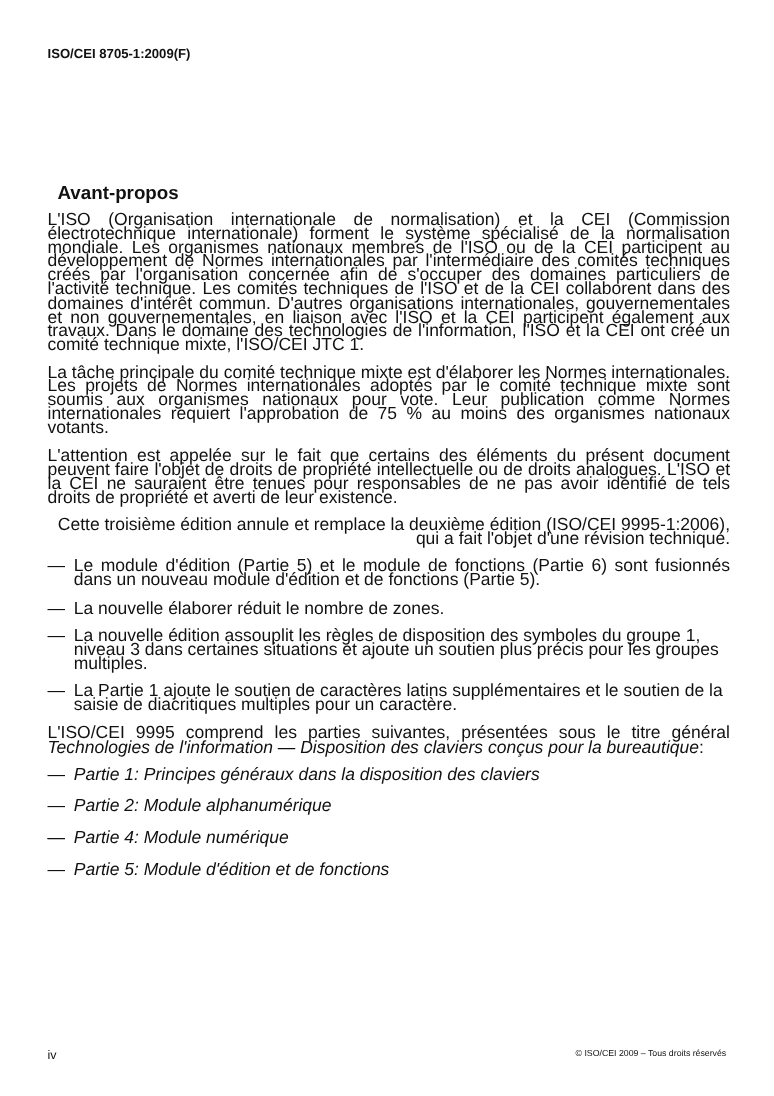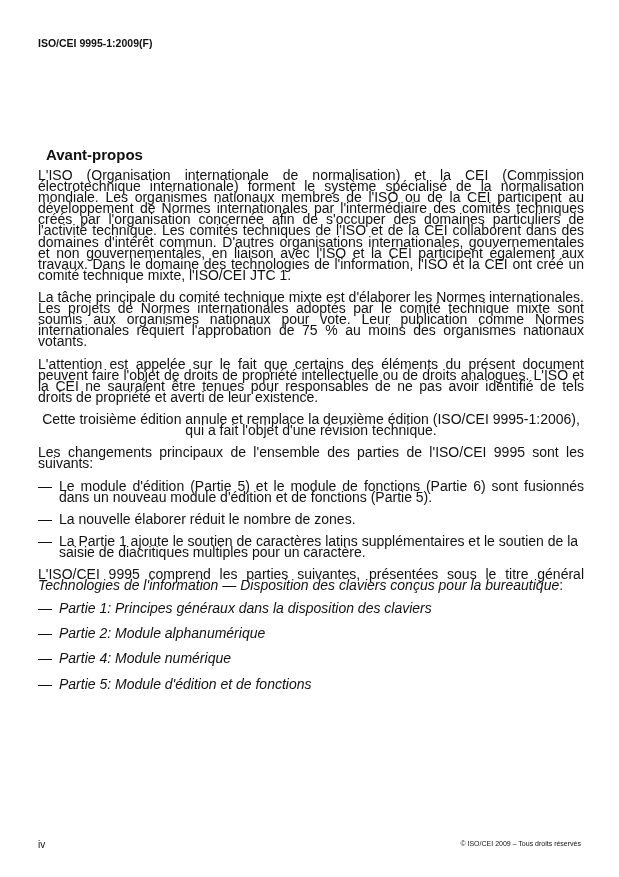--- a/index.html
+++ b/index.html
@@ -13,35 +13,34 @@
     .li .dash { position: absolute; left: 0; top: 0; }
     .li.it .txt { font-style: italic; }
     .li.it { margin-bottom: 14.2px; }
     i { font-style: italic; }
     .foot-l { position: absolute; left: 38px; top: 839px; font-size: 10px; }
     .foot-r { position: absolute; right: 38px; top: 840px; font-size: 7px; }
   </style>
 </head>
 <body>
 
-<div class="hdr">ISO/CEI 9995-1:2009(F)</div>
+<div class="hdr">ISO/CEI 8705-1:2009(F)</div>
 
 <h1 class="title">Avant-propos</h1>
 
 <div class="body">
   <p>L'ISO (Organisation internationale de normalisation) et la CEI (Commission électrotechnique internationale) forment le système spécialisé de la normalisation mondiale. Les organismes nationaux membres de l'ISO ou de la CEI participent au développement de Normes internationales par l'intermédiaire des comités techniques créés par l'organisation concernée afin de s'occuper des domaines particuliers de l'activité technique. Les comités techniques de l'ISO et de la CEI collaborent dans des domaines d'intérêt commun. D'autres organisations internationales, gouvernementales et non gouvernementales, en liaison avec l'ISO et la CEI participent également aux travaux. Dans le domaine des technologies de l'information, l'ISO et la CEI ont créé un comité technique mixte, l'ISO/CEI JTC 1.</p>
   <p>La tâche principale du comité technique mixte est d'élaborer les Normes internationales. Les projets de Normes internationales adoptés par le comité technique mixte sont soumis aux organismes nationaux pour vote. Leur publication comme Normes internationales requiert l'approbation de 75 % au moins des organismes nationaux votants.</p>
   <p>L'attention est appelée sur le fait que certains des éléments du présent document peuvent faire l'objet de droits de propriété intellectuelle ou de droits analogues. L'ISO et la CEI ne sauraient être tenues pour responsables de ne pas avoir identifié de tels droits de propriété et averti de leur existence.</p>
-  <p style="text-align:center">Cette troisième édition annule et remplace la deuxième édition (ISO/CEI 9995-1:2006), qui a fait l'objet d'une révision technique.</p>
-  <p>Les changements principaux de l'ensemble des parties de l'ISO/CEI 9995 sont les suivants:</p>
+  <p style="text-align:right">Cette troisième édition annule et remplace la deuxième édition (ISO/CEI 9995-1:2006), qui a fait l'objet d'une révision technique.</p>
 
   <div>
     <div class="li"><span class="dash">—</span><span class="txt">Le module d'édition (Partie 5) et le module de fonctions (Partie 6) sont fusionnés dans un nouveau module d'édition et de fonctions (Partie 5).</span></div>
     <div class="li"><span class="dash">—</span><span class="txt">La nouvelle élaborer réduit le nombre de zones.</span></div>
-    <div class="li" style="text-align:left"><span class="dash">—</span></div>
+    <div class="li" style="text-align:left"><span class="dash">—</span><span class="txt">La nouvelle édition assouplit les règles de disposition des symboles du groupe 1, niveau 3 dans certaines situations et ajoute un soutien plus précis pour les groupes multiples.</span></div>
     <div class="li" style="text-align:left"><span class="dash">—</span><span class="txt">La Partie 1 ajoute le soutien de caractères latins supplémentaires et le soutien de la saisie de diacritiques multiples pour un caractère.</span></div>
   </div>
 
   <p><span>L'ISO/CEI 9995 comprend les parties suivantes, présentées sous le titre général </span><i>Technologies de l'information — Disposition des claviers conçus pour la bureautique</i><span>:</span></p>
 
   <div>
     <div class="li it"><span class="dash">—</span><span class="txt">Partie 1: Principes généraux dans la disposition des claviers</span></div>
     <div class="li it"><span class="dash">—</span><span class="txt">Partie 2: Module alphanumérique</span></div>
     <div class="li it"><span class="dash">—</span></div>
     <div class="li it"><span class="dash">—</span><span class="txt">Partie 4: Module numérique</span></div>

